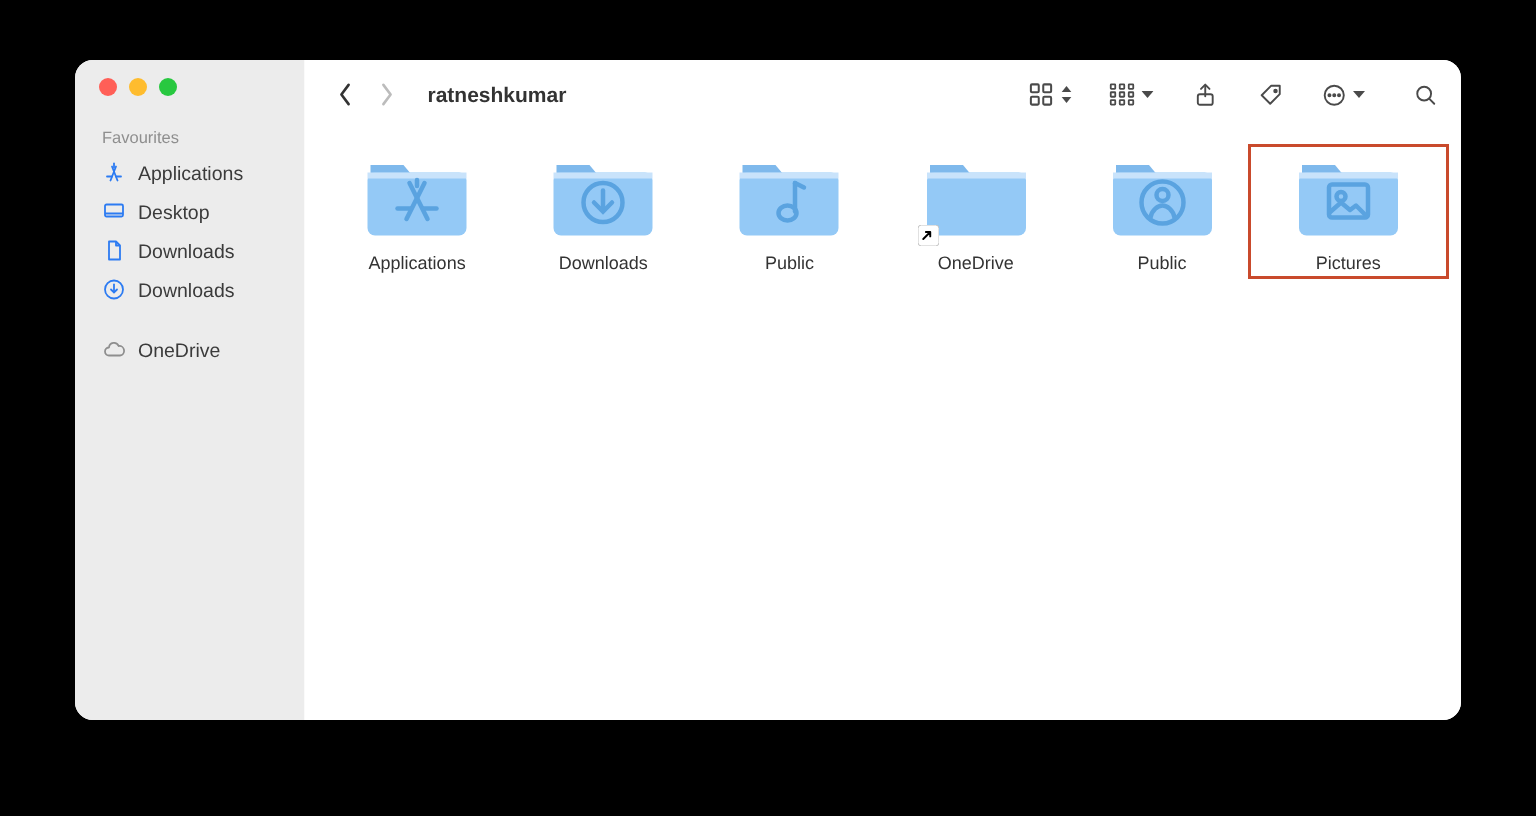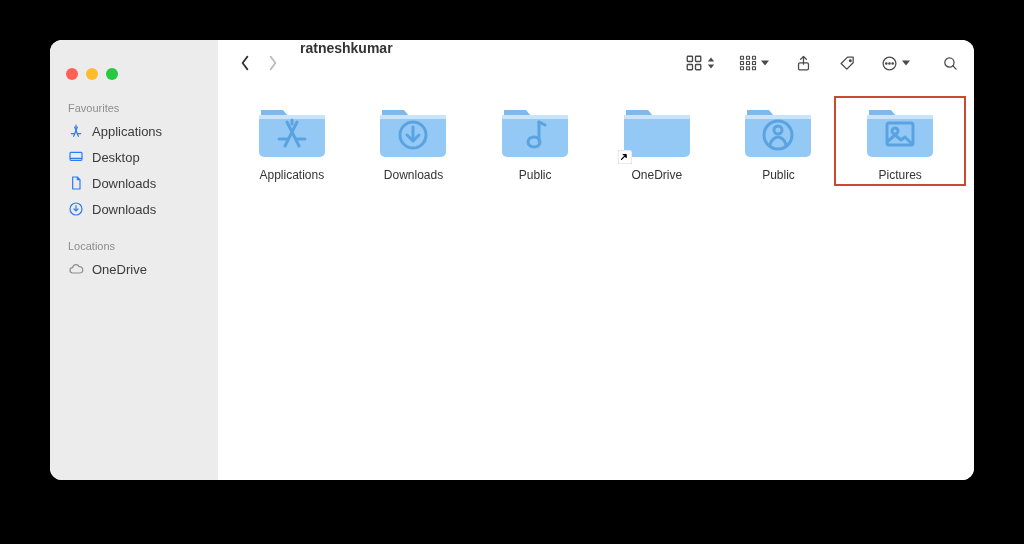--- a/index.html
+++ b/index.html
@@ -17,25 +17,25 @@
     height: 440px;
     margin: 40px auto 0 auto;
     background: #ffffff;
     border-radius: 12px;
     box-shadow: 0 20px 60px rgba(0,0,0,0.6);
     display: flex;
     overflow: hidden;
   }
   
   .sidebar {
-    width: 168px;
+    width: 153px;
     background: #ececec;
     display: flex;
     flex-direction: column;
-    padding-top: 22px;
+    padding-top: 6px;
     flex-shrink: 0;
   }
   .traffic {
     display: flex;
     gap: 8px;
     padding: 6px 0 18px 16px;
   }
   .traffic .dot {
     width: 12px;
     height: 12px;
@@ -71,20 +71,21 @@
   
   .main {
     flex: 1;
     display: flex;
     flex-direction: column;
     background: #ffffff;
   }
   .toolbar {
     height: 46px;
     display: flex;
+    align-items: center;
     padding: 0 14px;
     gap: 6px;
   }
   .nav-arrows {
     display: flex;
     gap: 14px;
     padding: 0 10px 0 6px;
     align-items: center;
   }
   .arrow-btn {
@@ -230,21 +231,20 @@
           <circle cx="12" cy="12" r="9"></circle>
             <path d="M12 7v7"></path>
             <path d="M9 12l3 3 3-3"></path>
         </svg>
       </span>
       <span>Downloads</span>
     </div>
 
     <div class="section-gap"></div>
 
-    <div class="section-label">Locations</div>
 
     <div class="sidebar-item">
       <span class="ico cloud-ico">
         <svg viewBox="0 0 24 24" width="16" height="16" fill="none" stroke="currentColor" stroke-width="1.8" stroke-linejoin="round">
           <path d="M7 18a4 4 0 0 1 0-8 5 5 0 0 1 9.6-1.5A4 4 0 0 1 18 18H7z"></path>
         </svg>
       </span>
       <span>OneDrive</span>
     </div>
   </div>

